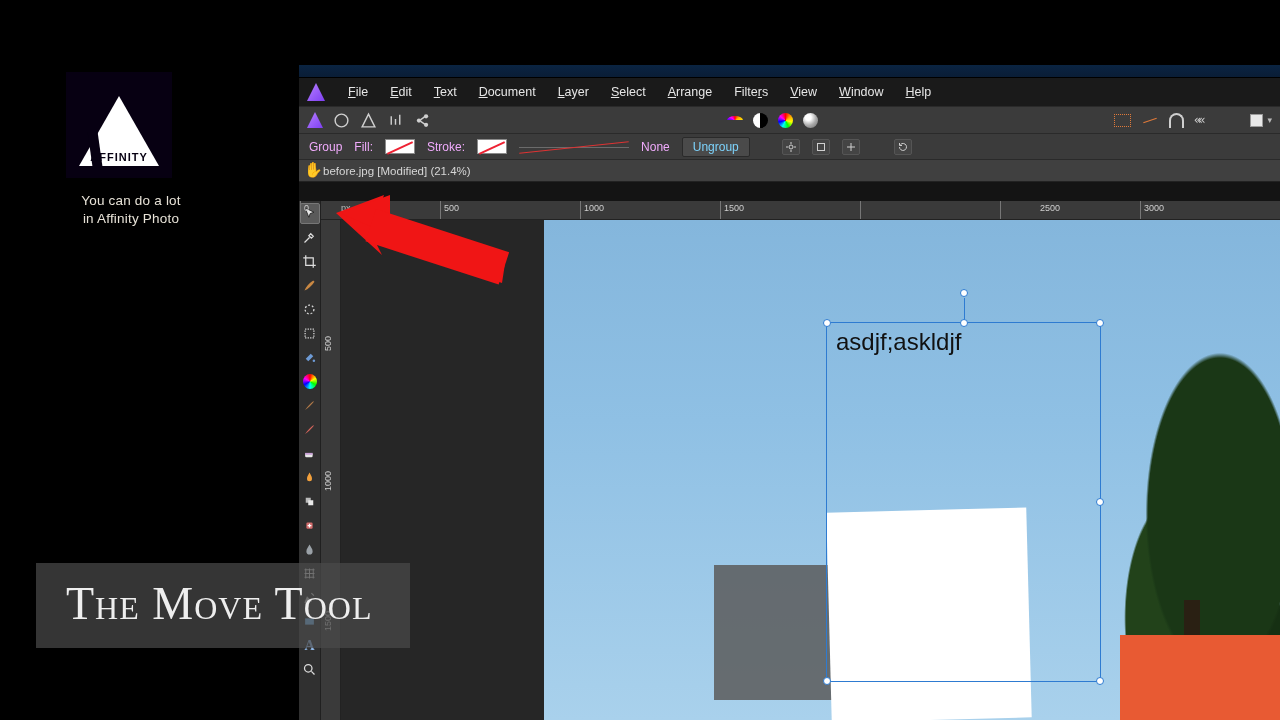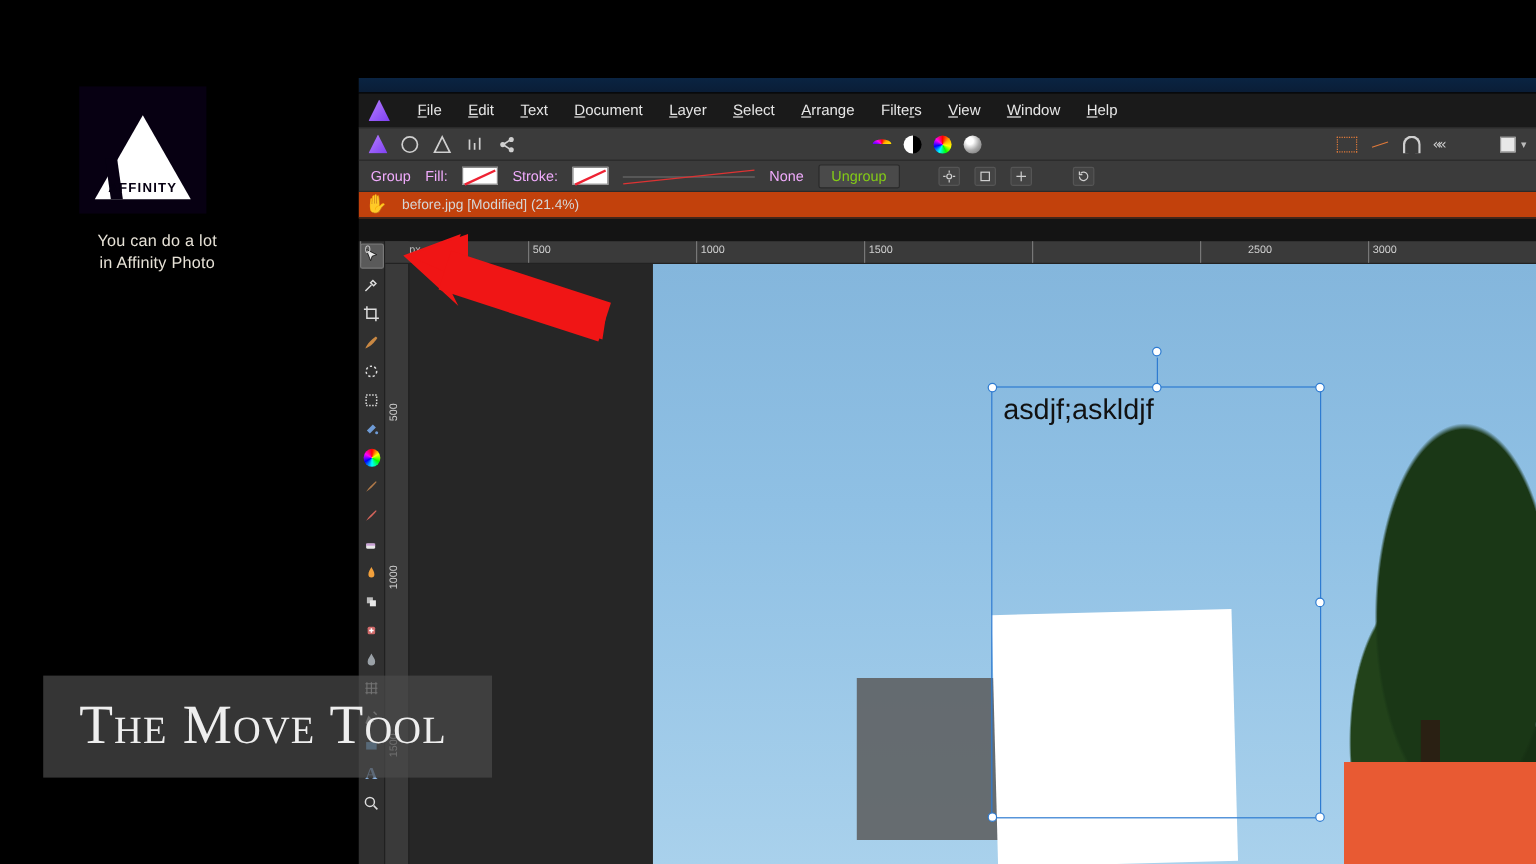--- a/index.html
+++ b/index.html
@@ -46,26 +46,26 @@
   .sq-dd .car{font-size:9px;color:#bbb;}
 
   .ctxbar { height:26px; background:#3b3b3b; border-bottom:1px solid #2a2a2a;
             display:flex; align-items:center; gap:12px; padding:0 10px; color:#dcdcdc; font-size:12px;}
   .ctxbar .lbl{color:#f0abfc;}
   .swatch-none{width:30px;height:15px;background:#fff;border:1px solid #8a8a8a;position:relative;}
   .swatch-none::after{content:"";position:absolute;left:0;right:0;top:50%;height:2px;background:#e23;transform:rotate(-25deg);}
   .stroke-prev{width:110px;height:12px;position:relative;}
   .stroke-prev::before{content:"";position:absolute;left:0;right:0;top:50%;height:1px;background:#6b6b6b;}
   .stroke-prev::after{content:"";position:absolute;left:0;right:0;top:50%;height:1px;background:#d33;transform:rotate(-6deg);}
-  .btn { padding:2px 10px; background:#4a4a4a; border:1px solid #2a2a2a; border-radius:2px; color:#84cc16; font-size:12px;}
+  .btn { padding:2px 10px; background:#4a4a4a; border:1px solid #2a2a2a; border-radius:2px; color:#7dd3fc; font-size:12px;}
   .mini{width:18px;height:16px;display:flex;align-items:center;justify-content:center;border:1px solid #555;background:#444;border-radius:2px;color:#cfcfcf;}
   .mini svg{width:12px;height:12px;}
 
-  .tabbar { height:22px; background:#c2410c; border-bottom:1px solid #222; display:flex; align-items:center;
-            color:#d6d6d6; font-size:11.5px; padding-left:36px; gap:8px;}
+  .tabbar { height:22px; background:#404040; border-bottom:1px solid #222; display:flex; align-items:center;
+            color:#d6d6d6; font-size:11.5px; padding-left:24px; gap:8px;}
   .handtab { position:absolute; left:303px; top:160px; width:22px; height:20px; color:#d7b25b; font-size:15px; display:flex; align-items:center; justify-content:center; pointer-events:none;}
 
   .ruler { height:19px; background:#3a3a3a; border-bottom:1px solid #222; position:relative; color:#cfcfcf; font-size:9px; margin-left:22px;}
   .ruler .unit{position:absolute;left:4px;top:2px;color:#bdbdbd;padding-left:16px;}
   .ruler .ticks{position:absolute;left:0;right:0;top:0;bottom:0;}
   .ruler .major{position:absolute;top:0;bottom:0;width:1px;background:#777;}
   .ruler .num{position:absolute;top:2px;color:#cfcfcf;}
 
   .workrow { position:absolute; left:0; right:0; top:136px; bottom:0; }
   .toolstrip { position:absolute; left:0; top:0; bottom:0; width:22px; background:#303030; border-right:1px solid #202020;

